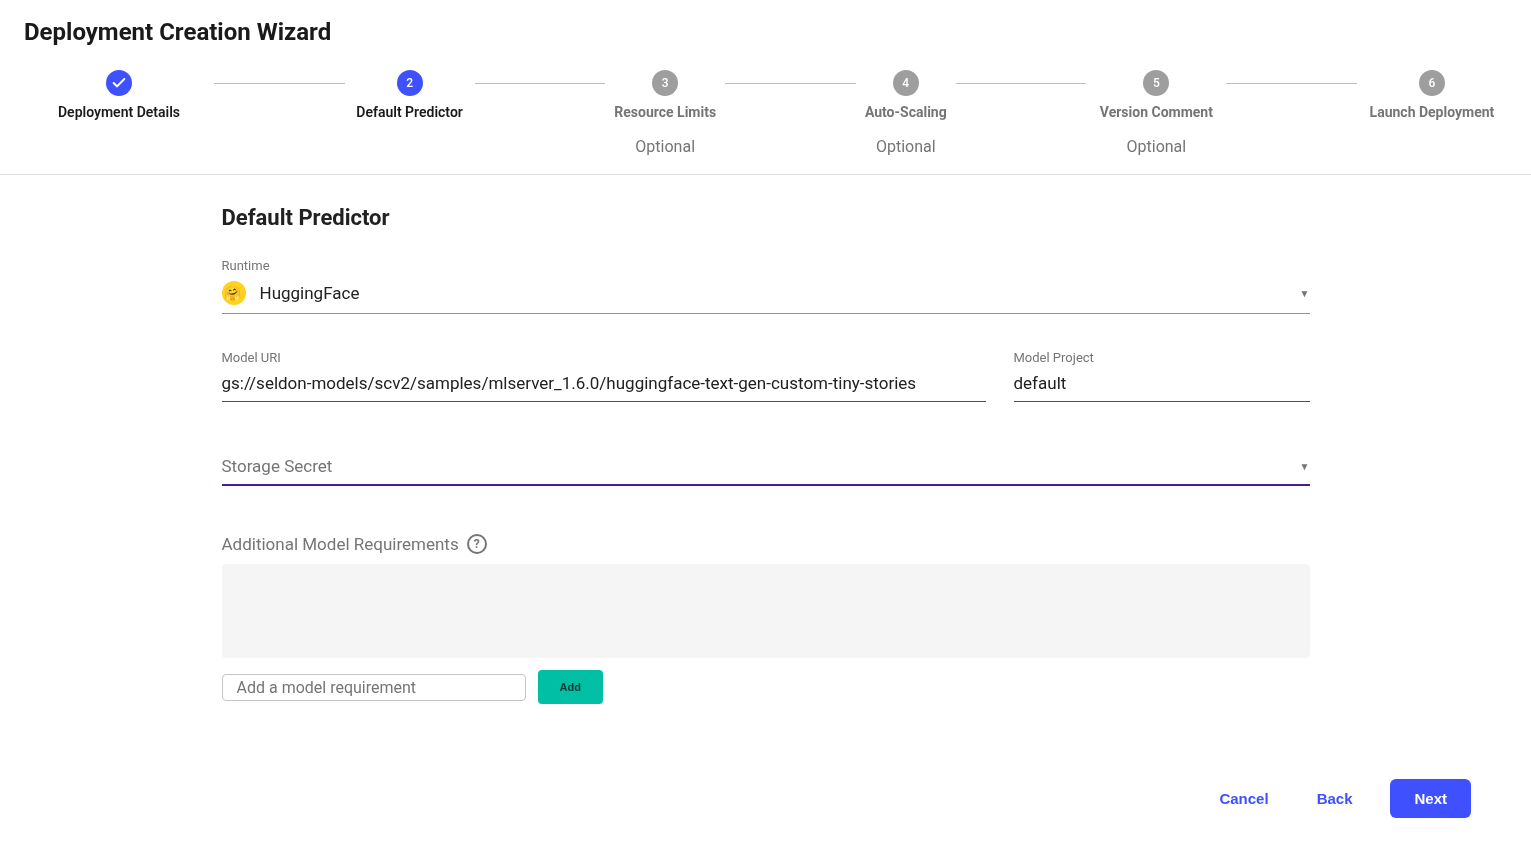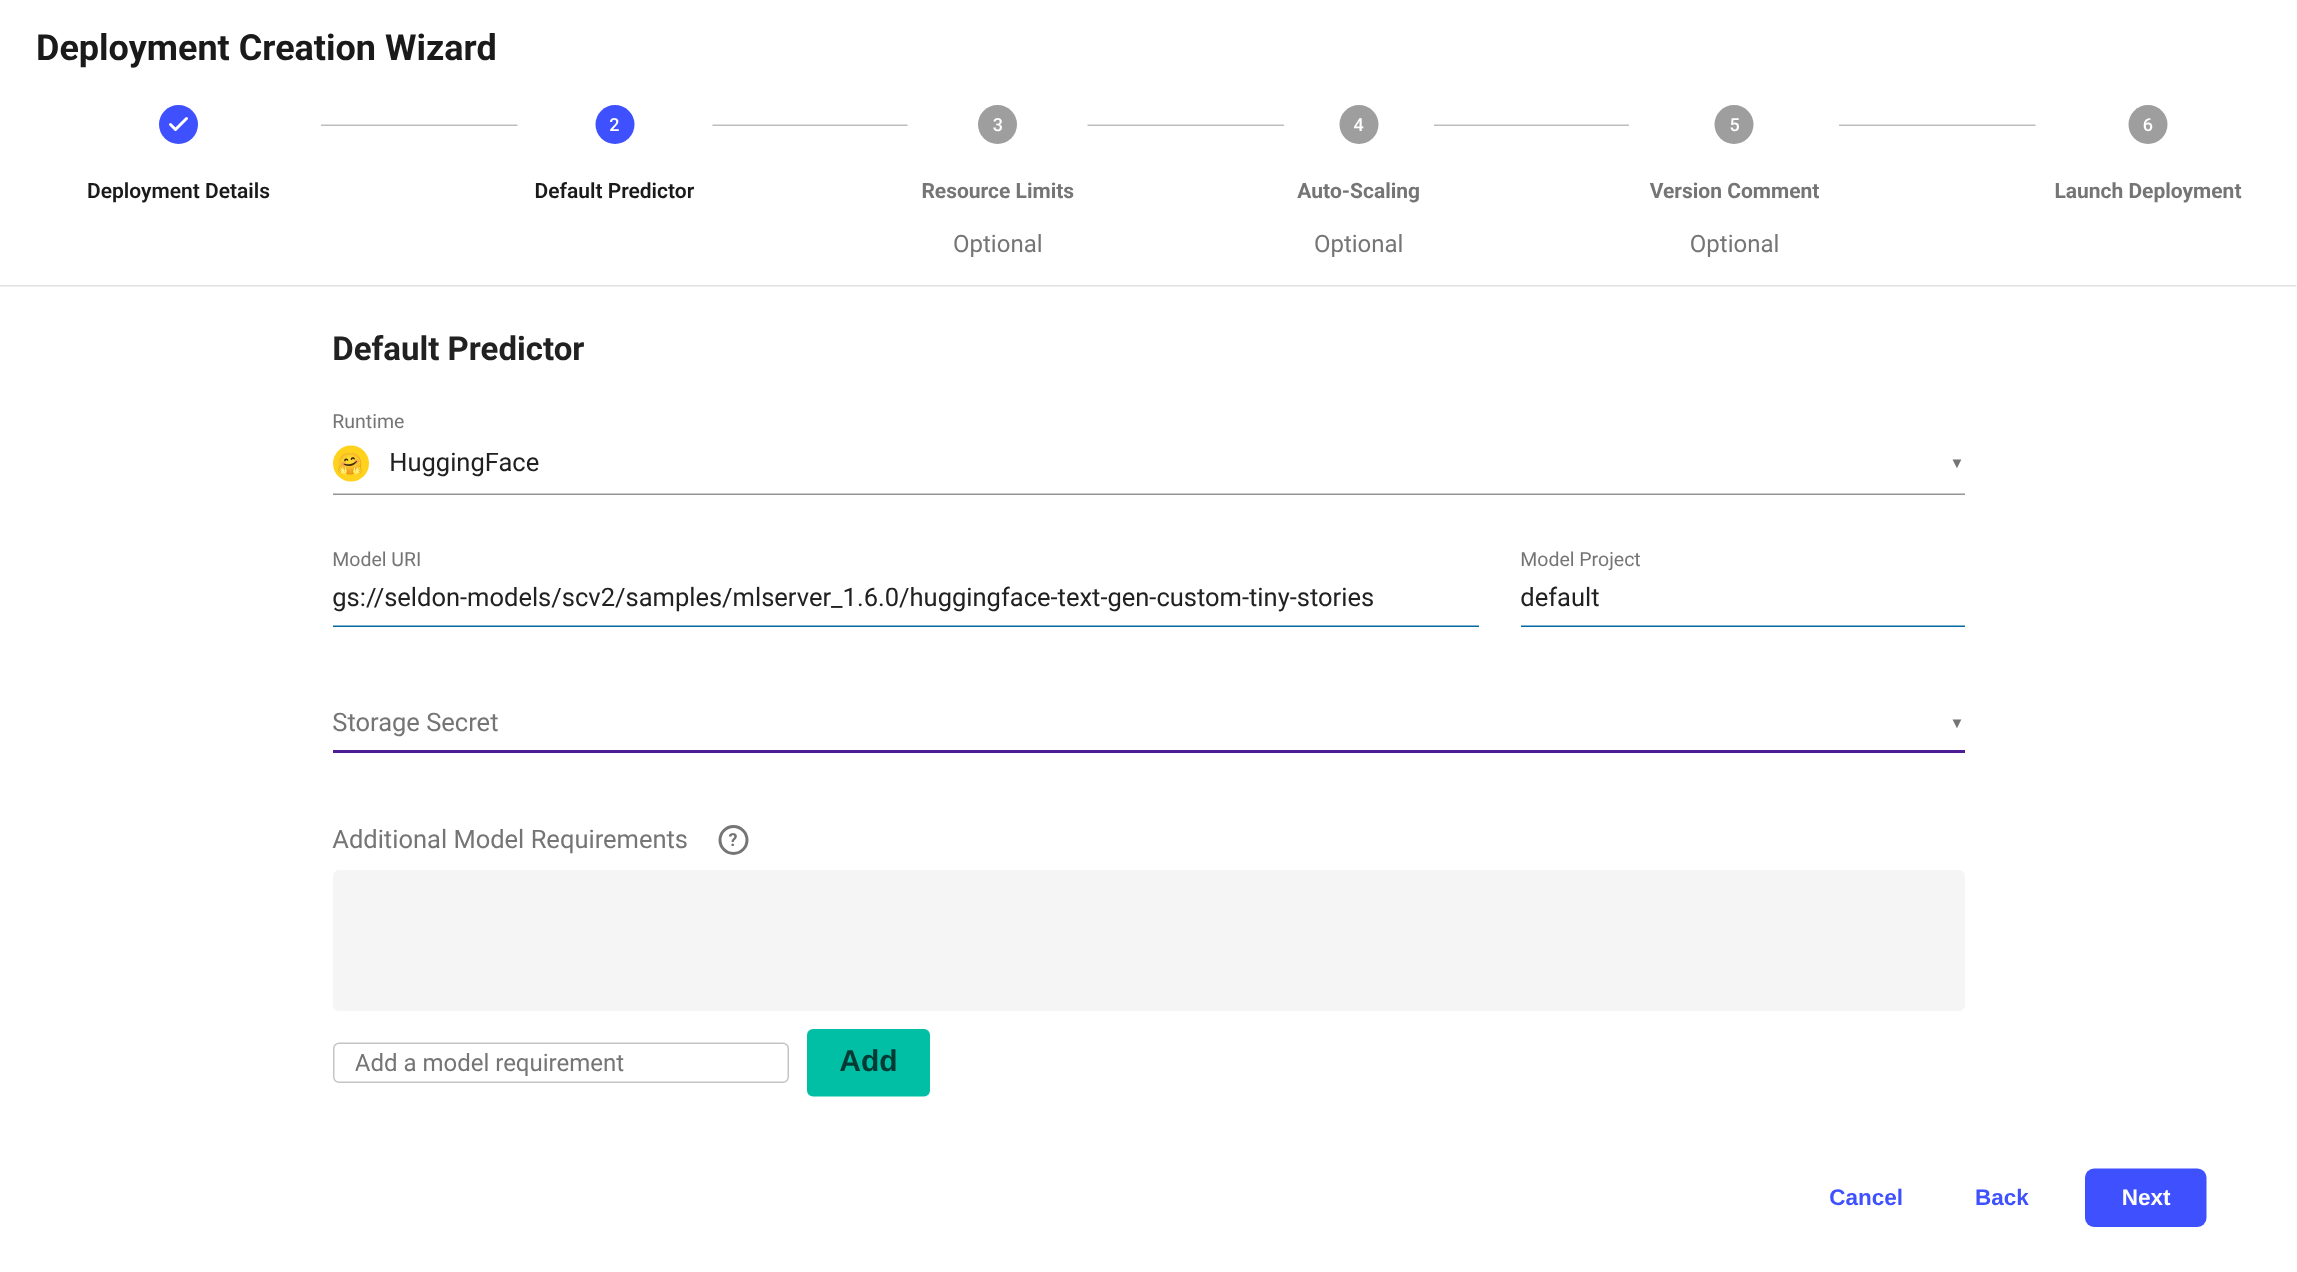--- a/index.html
+++ b/index.html
@@ -61,21 +61,21 @@
       flex: 1;
       height: 1px;
       background: #bdbdbd;
       margin-top: 13px;
       min-width: 40px;
     }
     .step-label {
       font-size: 14px;
       font-weight: 600;
       color: #1a1a1a;
-      margin-top: 24px;
+      margin-top: 8px;
       text-align: center;
       white-space: nowrap;
     }
     .step-label.inactive {
       color: #757575;
       font-weight: 700;
     }
     .step-sub {
       font-size: 16px;
       color: #757575;
@@ -169,21 +169,21 @@
       margin-bottom: 48px;
     }
     .storage-placeholder {
       flex: 1;
       font-size: 17px;
       color: #757575;
     }
     .req-label-row {
       display: flex;
       align-items: center;
-      gap: 20px;
+      gap: 8px;
       margin-bottom: 10px;
     }
     .req-label {
       font-size: 17px;
       color: #757575;
     }
     .help-icon {
       width: 20px;
       height: 20px;
       border: 2px solid #757575;
@@ -221,21 +221,21 @@
       color: #757575;
     }
     .add-btn {
       background: #00bfa5;
       color: #063;
       color: #004d40;
       font-weight: 600;
       border: none;
       border-radius: 4px;
       padding: 11px 22px;
-      font-size: 20px;
+      font-size: 11px;
       cursor: pointer;
       color: #00332b;
     }
     .add-btn {
       color: #043a33;
     }
     .footer {
       display: flex;
       justify-content: flex-end;
       align-items: center;

